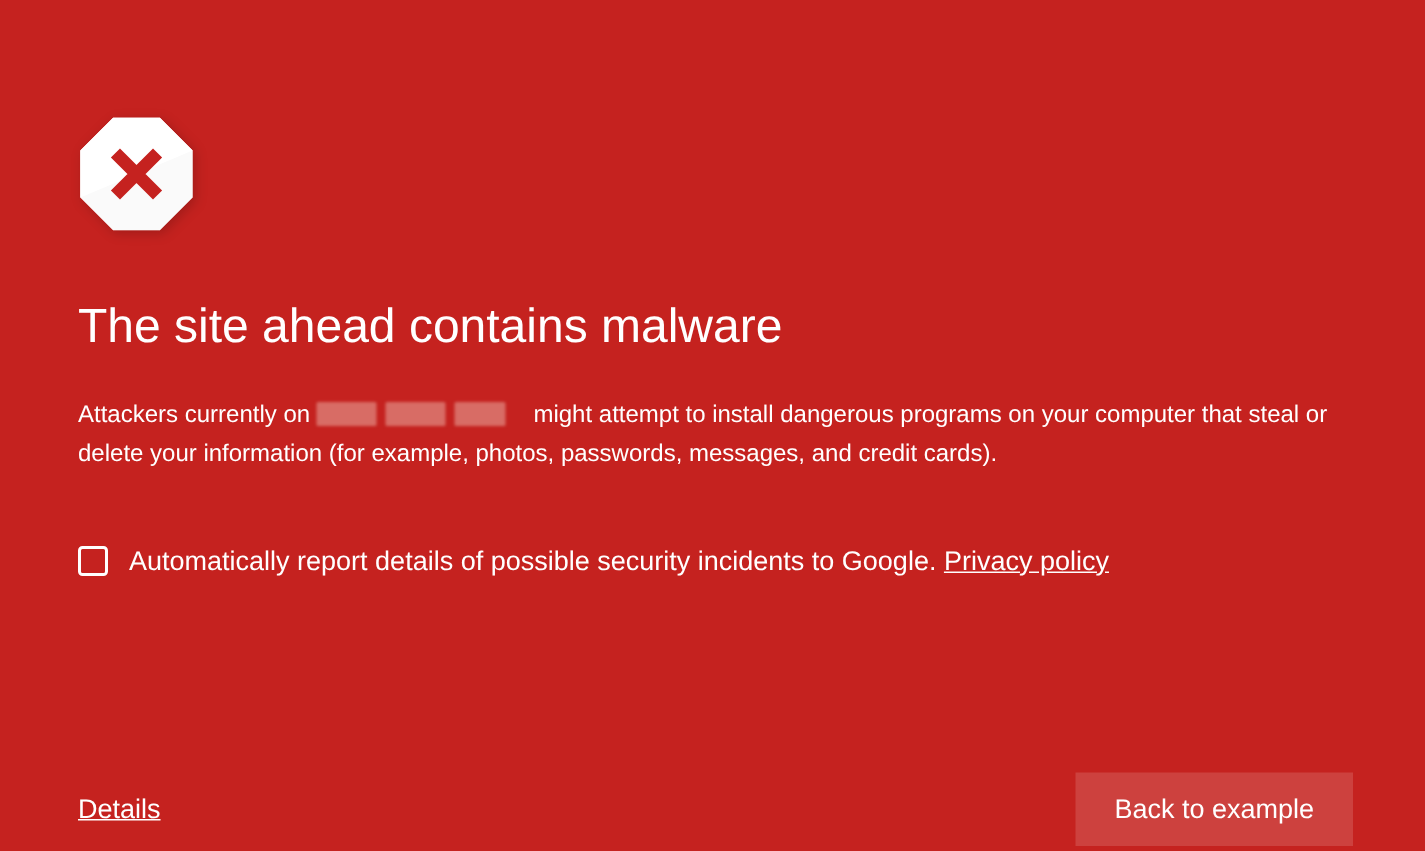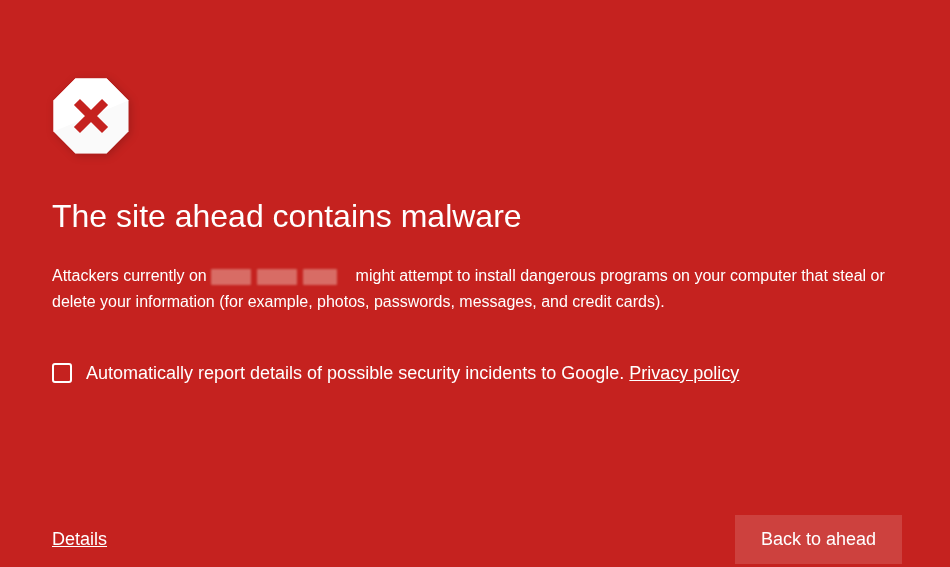--- a/index.html
+++ b/index.html
@@ -128,16 +128,16 @@
 
   <div class="report-row">
     <div class="checkbox"></div>
     <div>
       <span class="report-text">Automatically report details of possible security incidents to Google. </span><span class="link">Privacy policy</span>
     </div>
   </div>
 
   <div class="footer">
     <span class="details-link">Details</span>
-    <button class="safety-btn">Back to ahead</button>
+    <button class="safety-btn">Back to example</button>
   </div>
 
 </div>
 
 </body></html>

